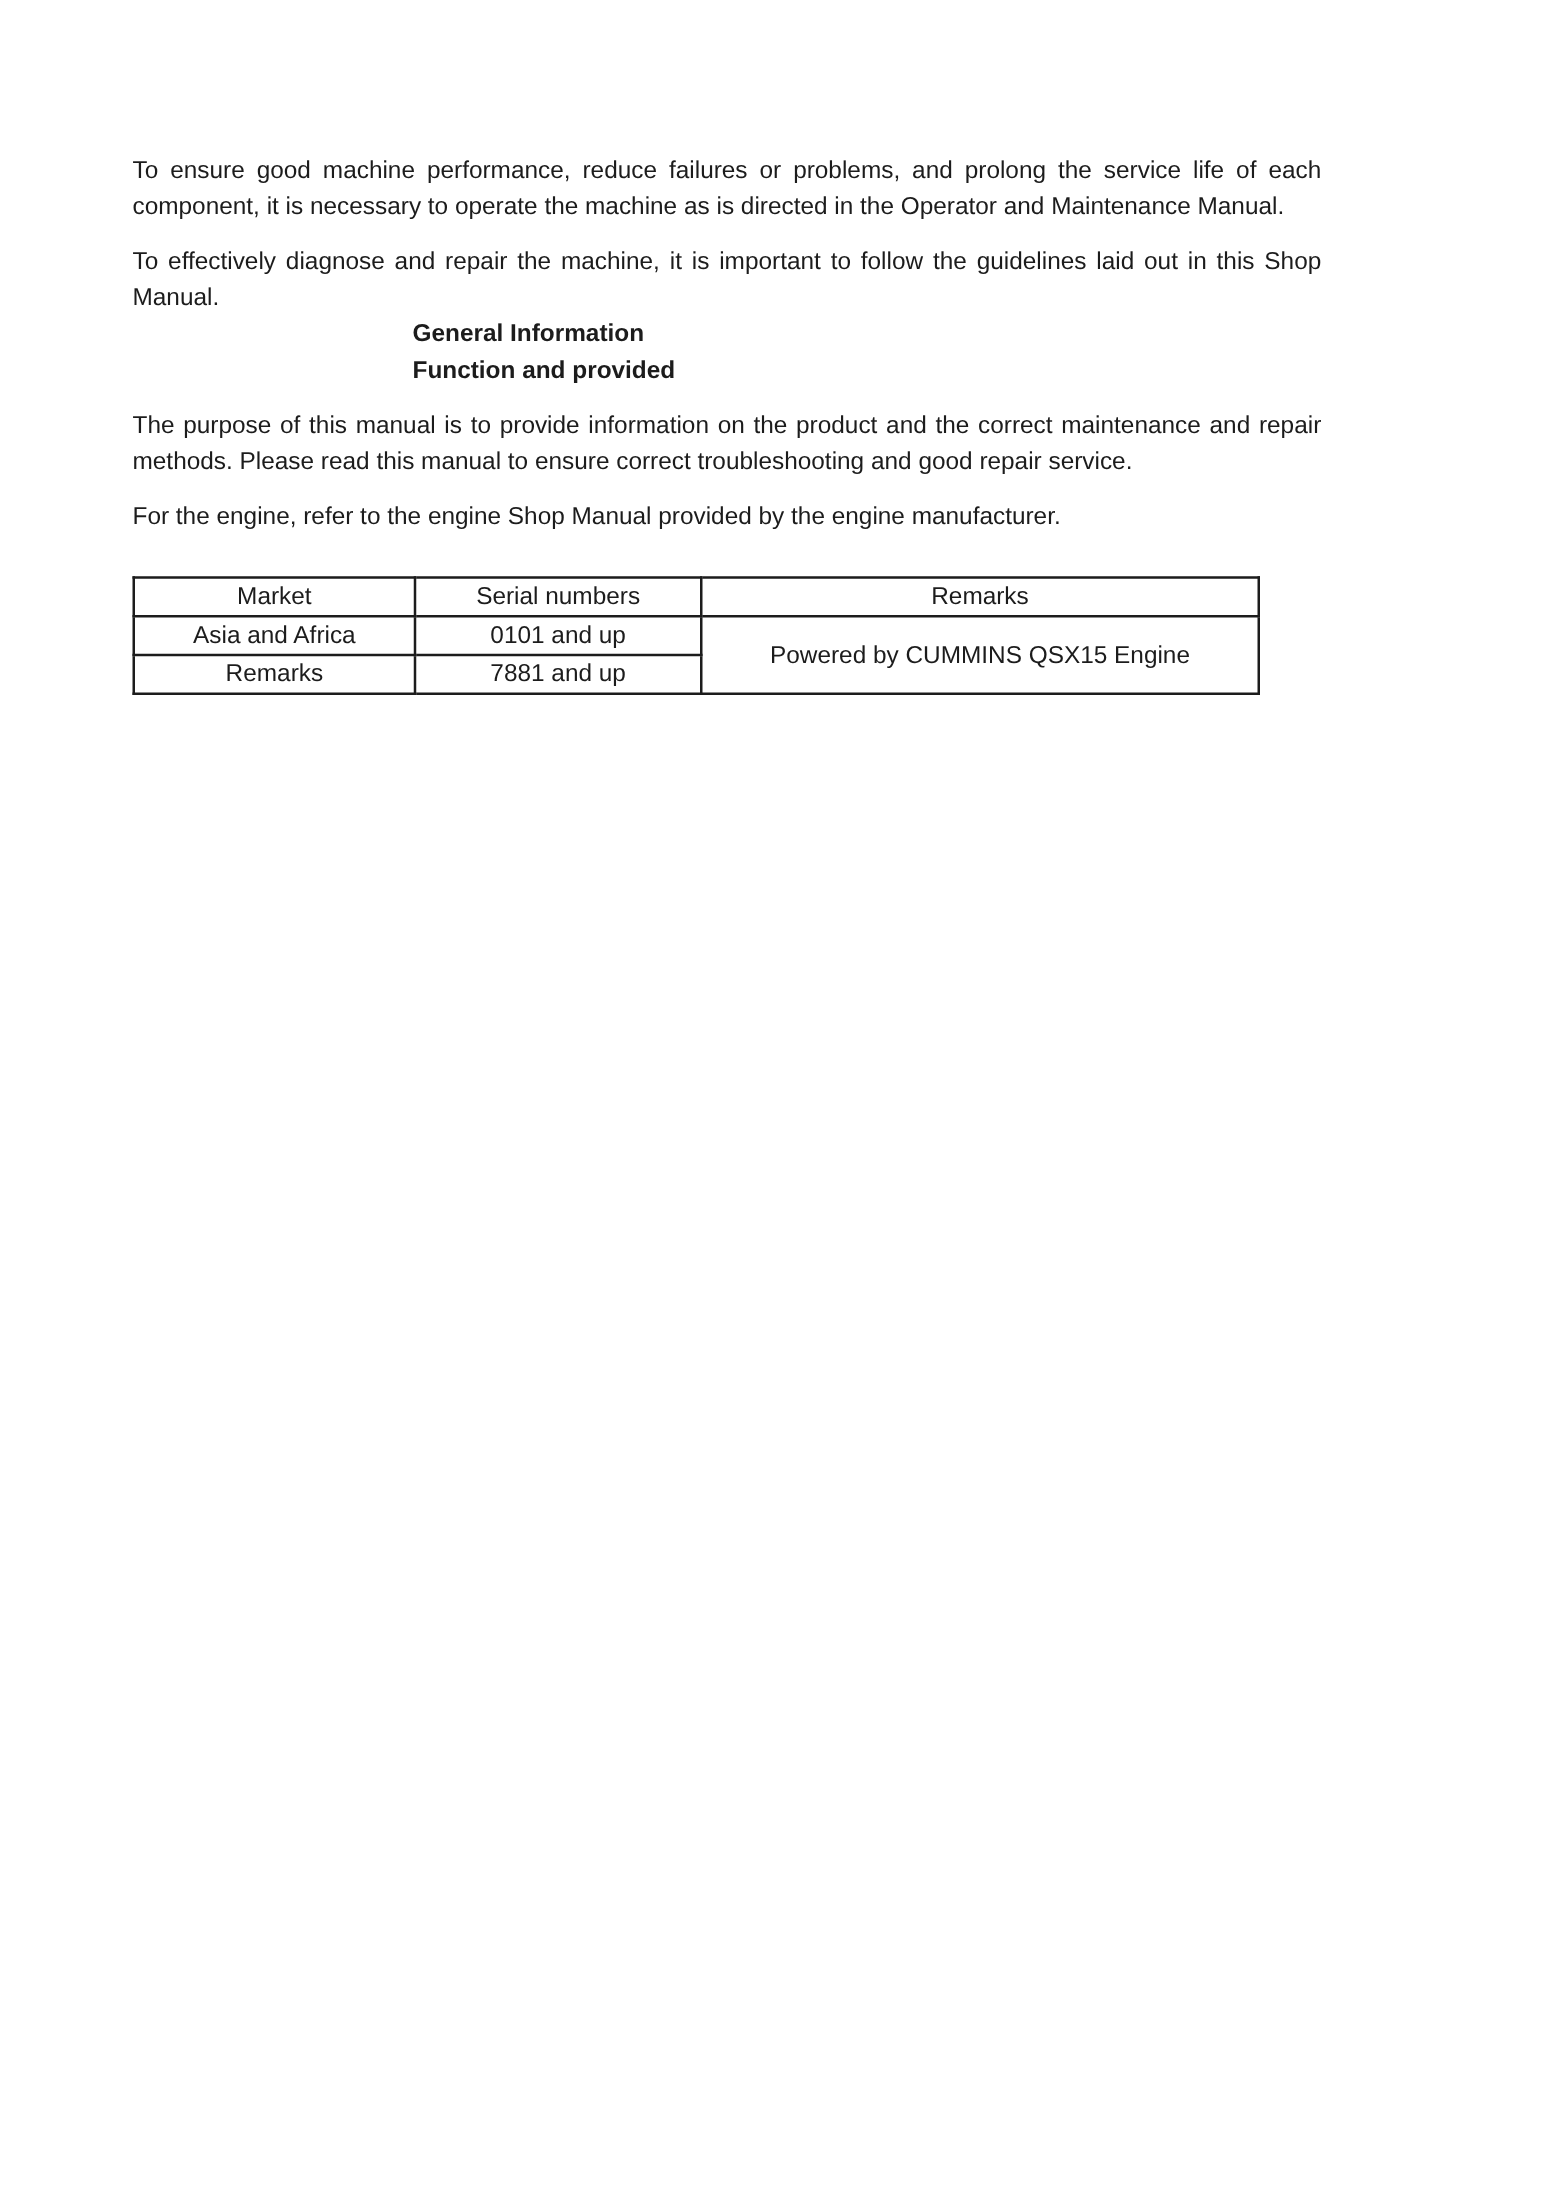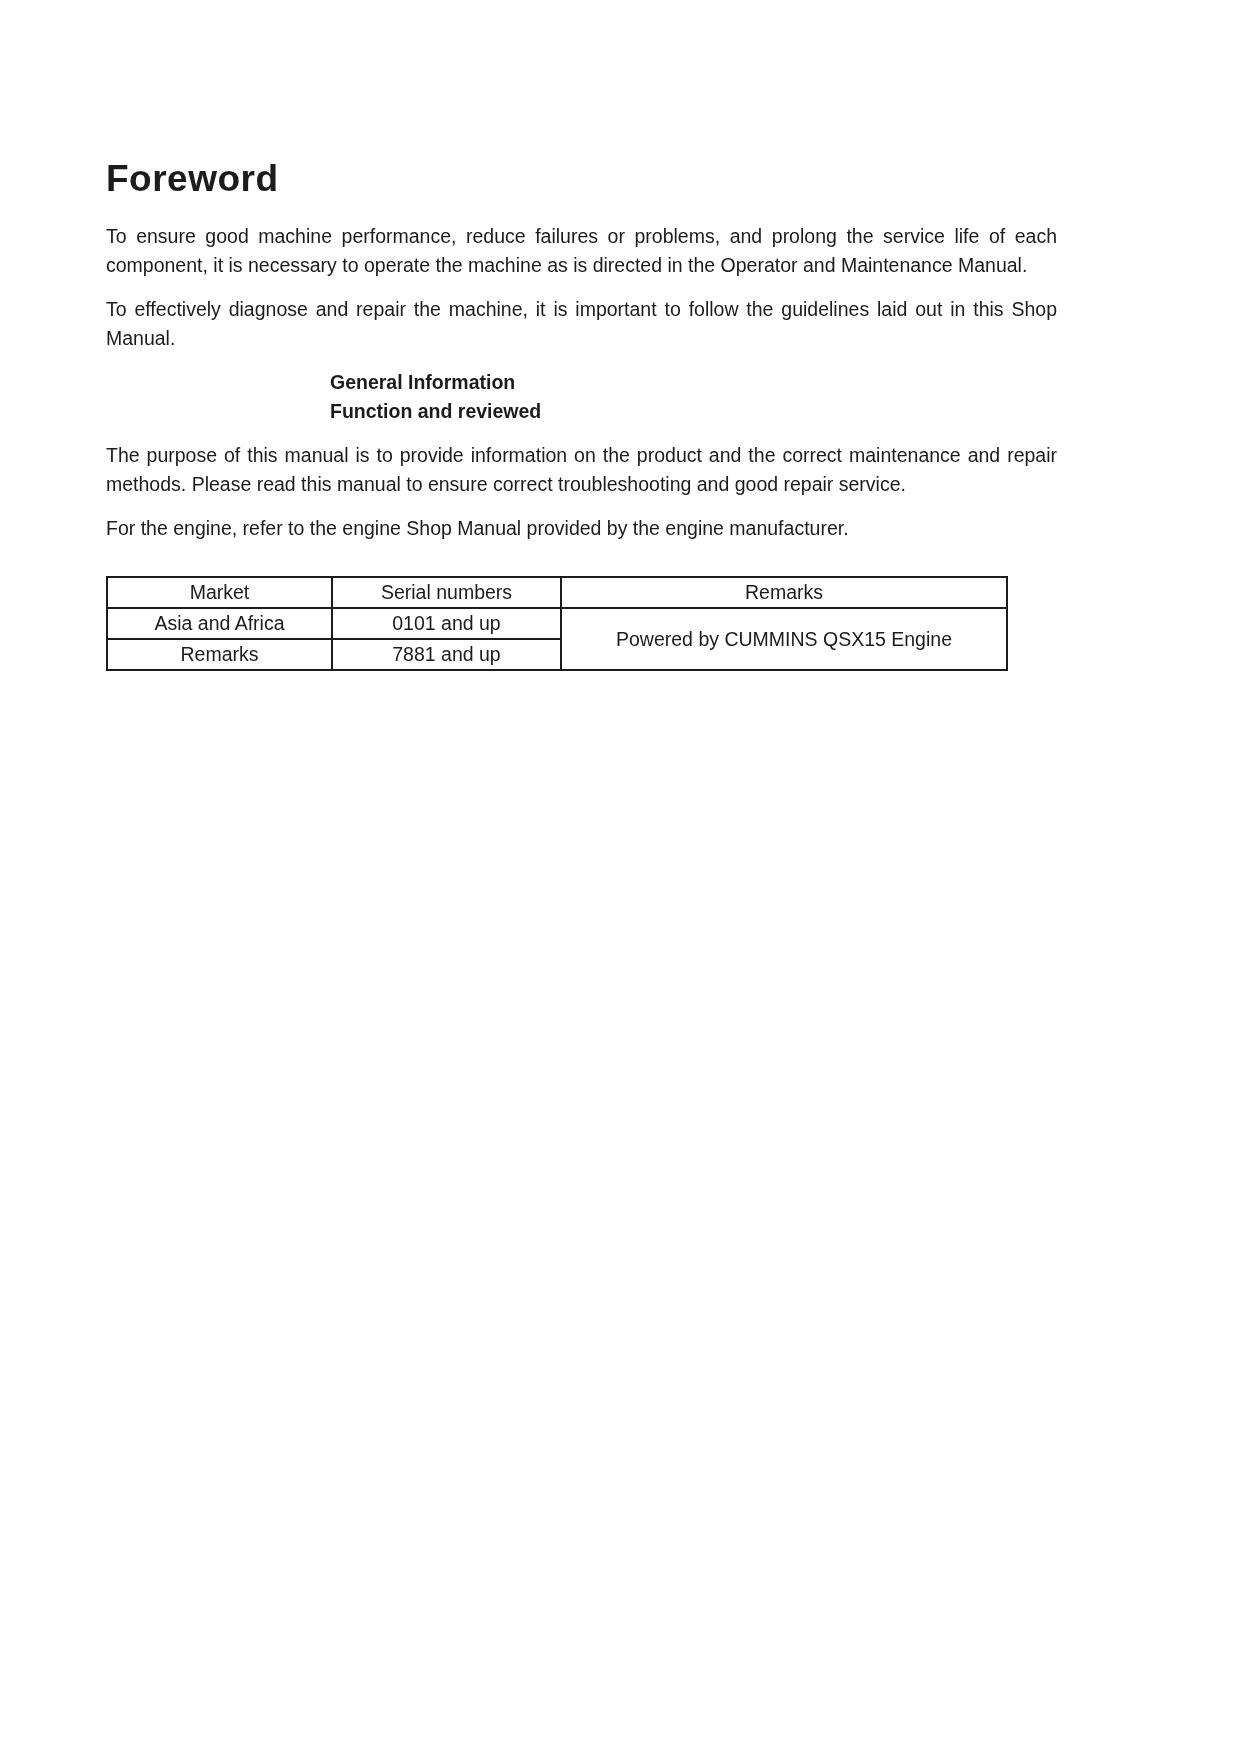--- a/index.html
+++ b/index.html
@@ -35,21 +35,20 @@
     margin: 0;
     margin-top: 15px;
     font-size: 19.5px;
     line-height: 29px;
     text-align: justify;
   }
   .para.first-after-title {
     margin-top: 22px;
   }
   .ref-block {
-    margin-top: 15px;
     margin-left: 224px;
     font-size: 19.5px;
     line-height: 29px;
     font-weight: bold;
   }
   .spec-title {
     margin: 0;
     margin-top: 48px;
     font-size: 32px;
     font-weight: bold;
@@ -75,29 +74,28 @@
   .col-market  { width: 225px; }
   .col-serial  { width: 229px; }
   .col-remarks { width: 446px; }
 </style>
 </head>
 <body>
 
 <div class="page">
 
 
-  <h1 class="foreword-title">Foreword</h1>
 
   <p class="para first-after-title">To ensure good machine performance, reduce failures or problems, and prolong the service life of each component, it is necessary to operate the machine as is directed in the Operator and Maintenance Manual.</p>
 
   <p class="para">To effectively diagnose and repair the machine, it is important to follow the guidelines laid out in this Shop Manual.</p>
 
   <div class="ref-block">
     <div>General Information</div>
-    <div>Function and reviewed</div>
+    <div>Function and provided</div>
   </div>
 
   <p class="para">The purpose of this manual is to provide information on the product and the correct maintenance and repair methods. Please read this manual to ensure correct troubleshooting and good repair service.</p>
 
   <p class="para">For the engine, refer to the engine Shop Manual provided by the engine manufacturer.</p>
 
 
 
   <table class="spec-table">
     <colgroup>

